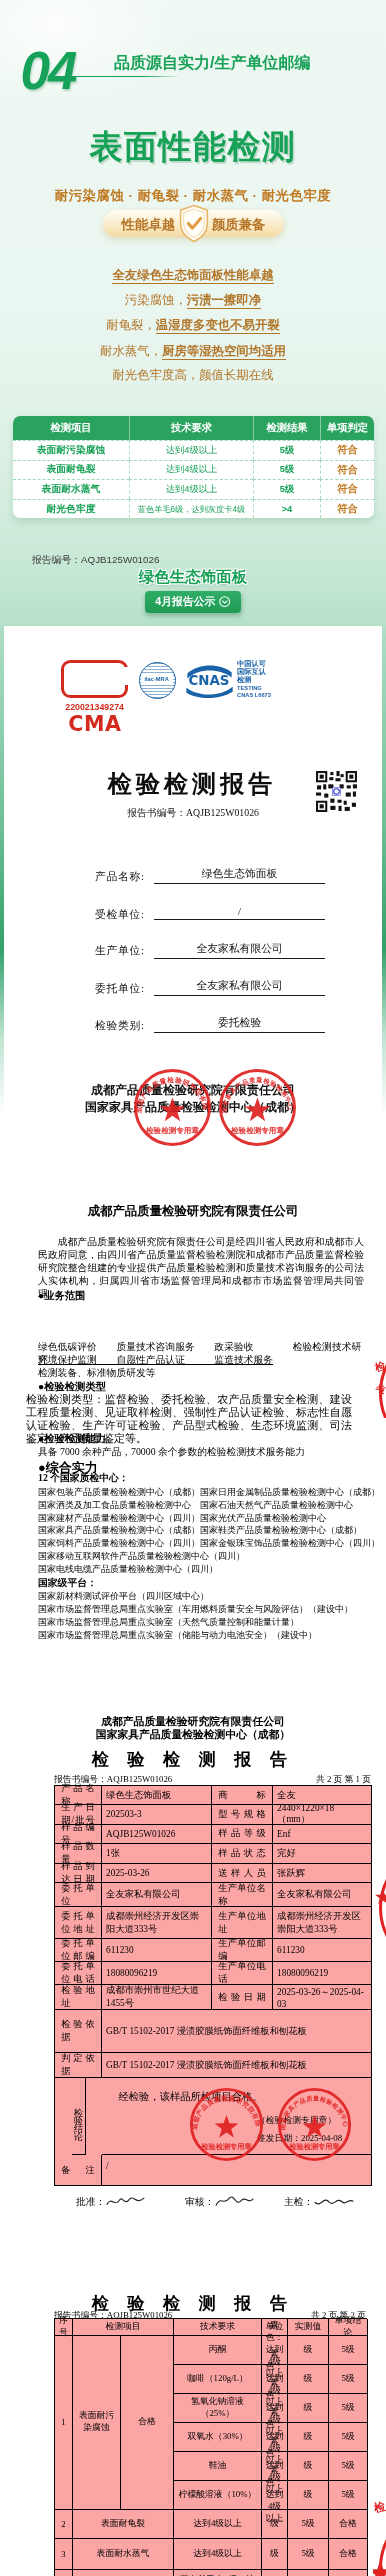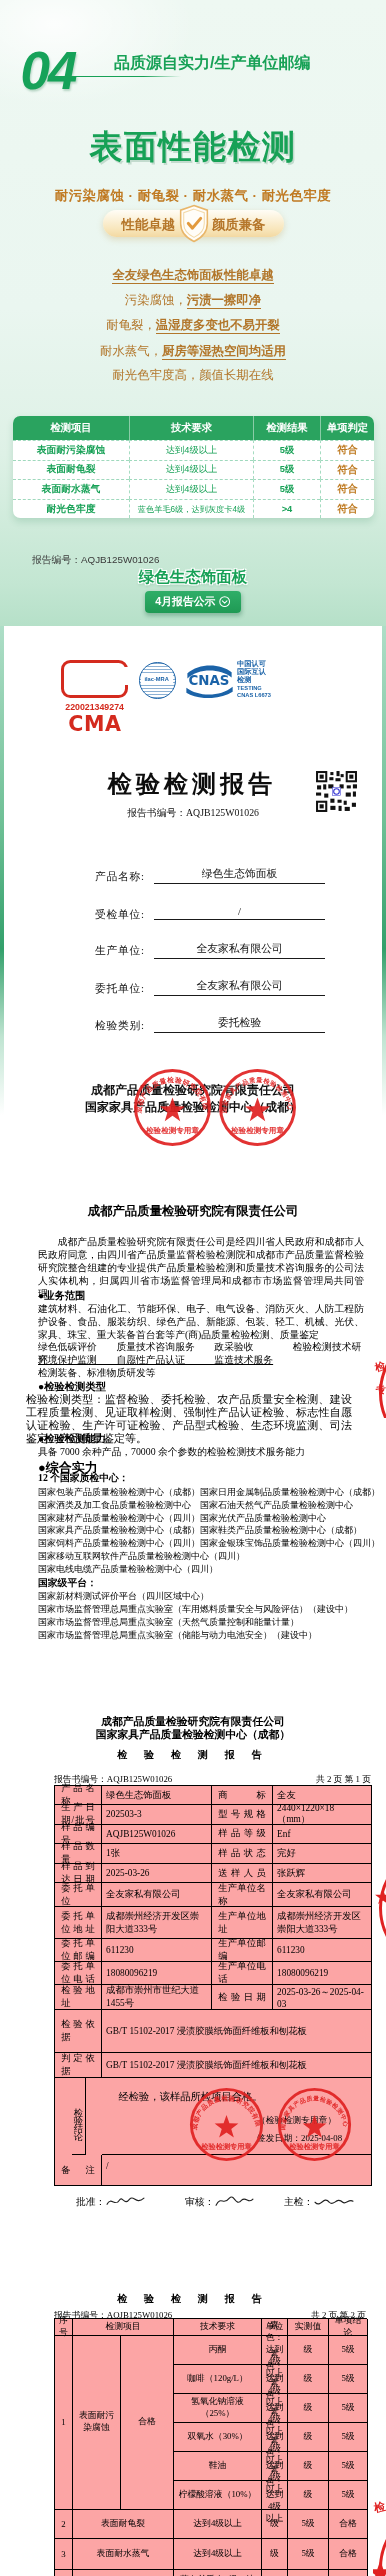--- a/index.html
+++ b/index.html
@@ -70,21 +70,21 @@
   .t{display:grid;border-left:1px solid #000;border-top:1px solid #000;background:#fca5a5;}
   .t>div{border-right:1px solid #000;border-bottom:1px solid #000;font-family:"Liberation Serif","DejaVu Serif",serif;font-size:9.3px;display:grid;align-content:center;}
   .t1{grid-template-columns:47px 110px 61px 99px;
       grid-template-rows:19px 19.6px 19.6px 19.6px 19.6px 24px 32px 23px 23px 25px 43px 25px 77px 31px;}
   .t1 .l{text-align:justify;text-align-last:justify;padding:0 6.2px;}
   .t1 .v{padding:0 4.1px;text-align:left;}
   .t2{grid-template-columns:18px 48px 53px 88px 26px 41px 39px;
       grid-template-rows:16.5px 29px 29px 29px 29px 29px 29px 29px 31px 33px 145px;}
   .t2>div{text-align:center;padding:0 2.1px;font-size:8.8px;}
   .meta-line{font-size:8.8px;}
-  .rep-title{font-size:10px;font-weight:700;letter-spacing:7.2px;}
+  .rep-title{font-size:17px;font-weight:700;letter-spacing:7.2px;}
   .sig{font-size:9.8px;text-align:right;}
 </style>
 </head>
 <body>
 
 <div id="root">
 
   <div id="hero" class="abs">
     <div class="abs num04" style="left:20.6px;top:40px;">04</div>
     <div class="abs tagline" style="left:114px;top:53px;">品质源自实力/生产单位邮编</div>
@@ -251,21 +251,20 @@
     <circle cx="80" cy="80" r="73" fill="none" stroke="#e02222" stroke-width="6"></circle>
     <path id="arcA2" d="M 18 92 A 62 62 0 1 1 142 92" fill="none"></path>
     <text font-size="12.5" fill="#e02222" font-weight="bold" letter-spacing="1"><textPath href="#arcA2">国家家具产品质量检验检测中心（成都）</textPath></text>
     <polygon points="80,60 86.1,77.6 104.7,78 89.9,89.2 95.3,107 80,96.4 64.7,107 70.1,89.2 55.3,78 73.9,77.6" fill="#e02222"></polygon>
     <text x="80" y="130" text-anchor="middle" font-size="15" font-weight="bold" fill="#e02222">检验检测专用章</text>
   </svg>
 
   <div class="abs docline ctr bold" style="top:1203px;font-size:12.4px;">成都产品质量检验研究院有限责任公司</div>
   <div class="abs docline" style="left:38px;top:1235px;width:326px;font-size:9.8px;line-height:13px;text-align:justify;text-indent:2em;">成都产品质量检验研究院有限责任公司是经四川省人民政府和成都市人民政府同意，由四川省产品质量监督检验检测院和成都市产品质量监督检验研究院整合组建的专业提供产品质量检验检测和质量技术咨询服务的公司法人实体机构，归属四川省市场监督管理局和成都市市场监督管理局共同管理。</div>
   <div class="abs docline bold" style="left:38px;top:1289px;font-size:10.3px;">●业务范围</div>
-  <div class="abs docline" style="left:38px;top:1302px;width:326px;font-size:9.8px;line-height:13px;text-align:justify;">建筑材料、石油化工、节能环保、电子、电气设备、消防灭火、人防工程防护设备、食品、服装纺织、绿色产品、新能源、包装、轻工、机械、光伏、家具、珠宝、重大装备首台套等产(商)品质量检验检测、质量鉴定</div>
   <div class="abs docline" style="left:38px;top:1341px;width:326px;font-size:9.8px;">绿色低碳评价　　质量技术咨询服务　　政采验收　　　　检验检测技术研究</div>
   <div class="abs docline" style="left:38px;top:1354px;width:326px;font-size:9.8px;text-decoration:underline;">环境保护监测　　自愿性产品认证　　　监造技术服务</div>
   <div class="abs docline" style="left:38px;top:1367px;width:326px;font-size:9.8px;">检测装备、标准物质研发等</div>
   <div class="abs docline bold" style="left:38px;top:1380px;font-size:10.3px;">●检验检测类型</div>
   <div class="abs docline" style="left:26px;top:1393px;width:326px;font-size:11px;line-height:13px;text-align:justify;">检验检测类型：监督检验、委托检验、农产品质量安全检测、建设工程质量检测、见证取样检测、强制性产品认证检验、标志性自愿认证检验、生产许可证检验、产品型式检验、生态环境监测、司法鉴定、产品质量鉴定等。</div>
   <div class="abs docline bold" style="left:38px;top:1432px;font-size:10.3px;">●检验检测能力</div>
   <div class="abs docline" style="left:38px;top:1446px;width:326px;font-size:9.8px;">具备 7000 余种产品，70000 余个参数的检验检测技术服务能力</div>
   <div class="abs docline bold" style="left:38px;top:1459px;font-size:13px;">●综合实力</div>
   <div class="abs docline bold" style="left:38px;top:1472px;font-size:9.8px;">12 个国家质检中心：</div>
 

